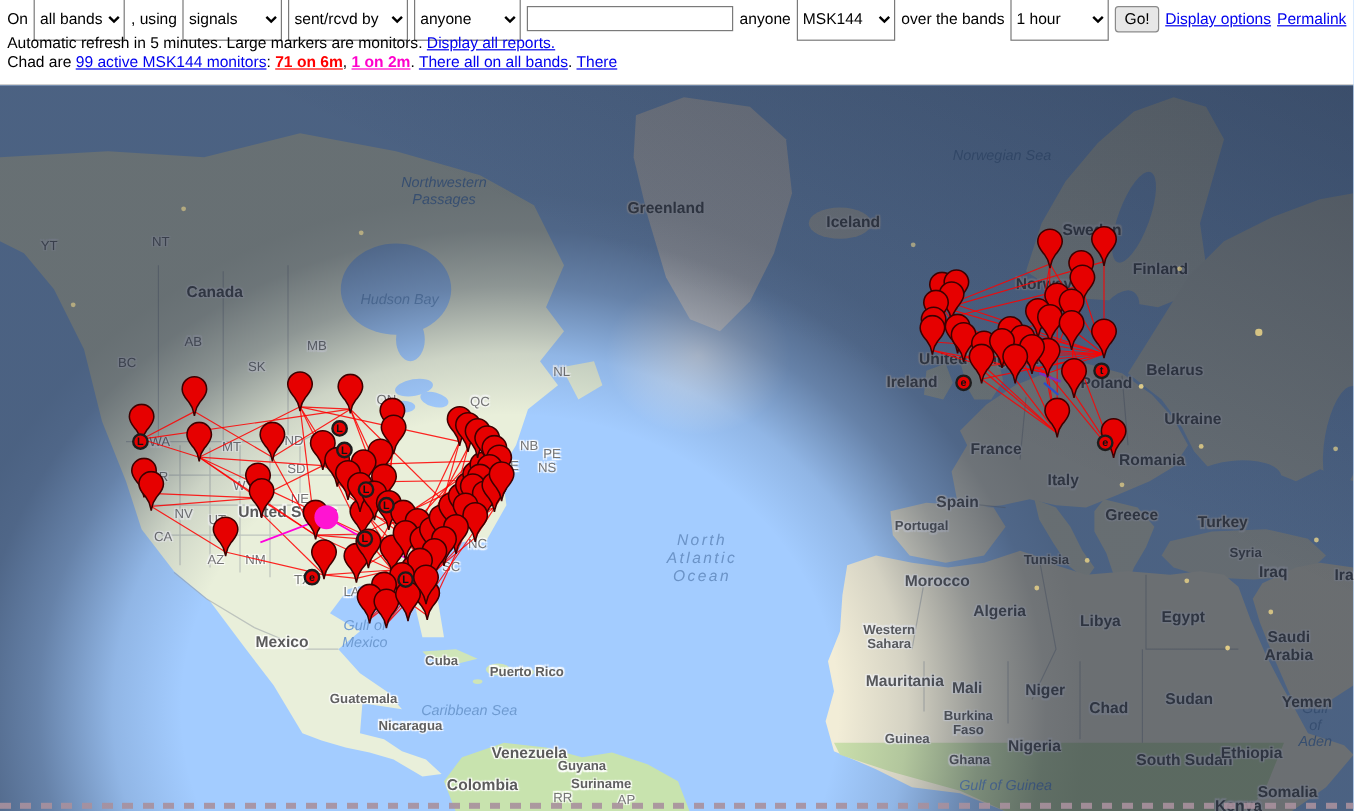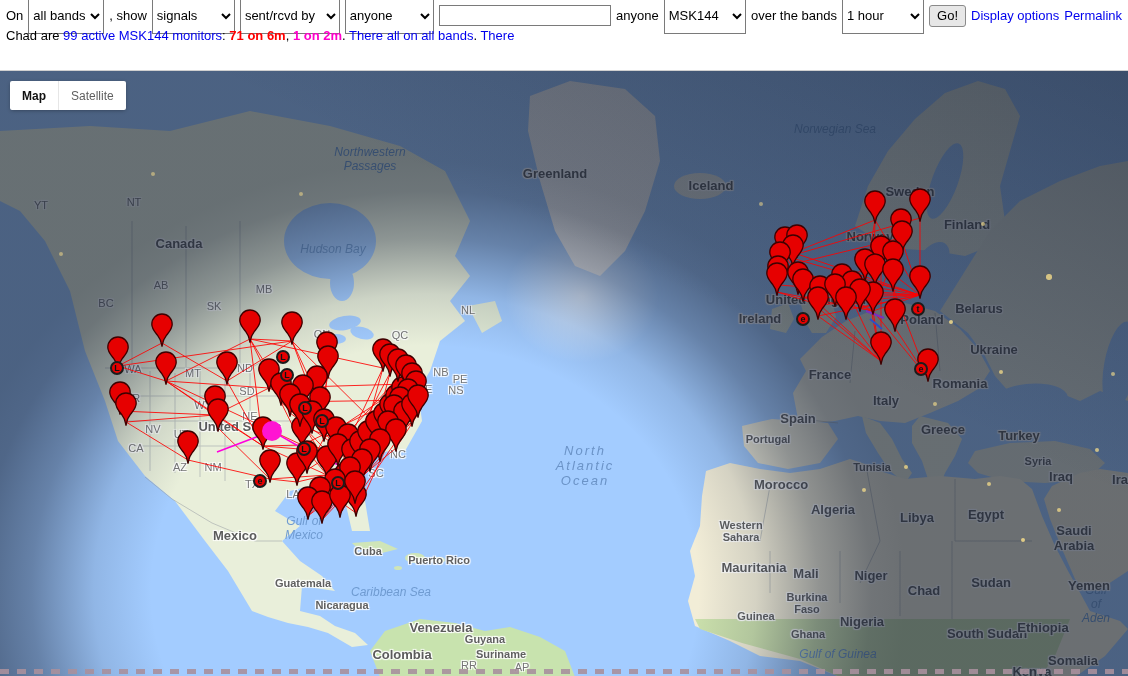--- a/index.html
+++ b/index.html
@@ -3,21 +3,21 @@
 <meta charset="utf-8">
 <style>
   * { box-sizing: border-box; }
   body { margin:0; background:#fff; font:13px "Liberation Sans", sans-serif; color:#000; width:1128px; }
   .hdr { height:70px; padding:3px 6px 0 6px; }
   .row1 { display:flex; align-items:center; gap:5px; height:25px; white-space:nowrap; }
   .row1 select { height:36px; font:13px "Liberation Sans", sans-serif; border:1px solid #7a7a7a; background:#fff; }
   .sel-band{width:85px}.sel-signals{width:93px}.sel-sent{width:112px}.sel-anyone{width:100px}.sel-mode{width:92px}.sel-time{width:92px}
   .search { width:172px; height:21px; border:1px solid #7a7a7a; padding:0 3px; font:13px "Liberation Sans",sans-serif; }
   .go { height:22px; padding:0 7px; font:13px "Liberation Sans",sans-serif; background:#e7e7e7; border:1px solid #8a8a8a; border-radius:3px; }
-  a { color:#0000EE; cursor:pointer; }
+  a { color:#0000EE; text-decoration:underline; cursor:pointer; }
   .red-link { color:#ff0000; font-weight:bold; }
   .pink-link { color:#ff00cc; font-weight:bold; }
   .row2, .row3 { height:16px; line-height:16px; white-space:nowrap; }
   
   .map { position:relative; width:1128px; height:606px; background:#A3CCFF; overflow:hidden; border-top:1px solid #d0d0d0; }
   .map svg.base { position:absolute; left:0; top:0; z-index:1; }
   .lbl { position:absolute; transform:translate(-50%,-50%); z-index:2; white-space:pre-line; text-align:center; pointer-events:none;
          text-shadow:1px 1px 1px #fff,-1px -1px 1px #fff,1px -1px 1px #fff,-1px 1px 1px #fff; }
   .lbl.country { font-size:13px; font-weight:bold; color:#5b5b5b; }
   .lbl.country-sm { font-size:11px; font-weight:bold; color:#606060; }
@@ -56,32 +56,36 @@
   .gctl .cell.on { font-weight:bold; color:#111; }
   .gctl .cell.off { color:#5f5f5f; border-left:1px solid #e6e6e6; }
 </style>
 </head>
 <body>
 
 <div class="hdr">
   <div class="row1">
     <span>On</span>
     <select class="sel-band"><option>all bands</option></select>
-    <span>, show</span>
+    <span>, using</span>
     <select class="sel-signals"><option>signals</option></select>
     <select class="sel-sent"><option>sent/rcvd by</option></select>
     <select class="sel-anyone"><option>anyone</option></select>
     <input class="search" value="" style="">
     <span>anyone</span>
     <select class="sel-mode"><option>MSK144</option></select>
     <span>over the bands</span>
     <select class="sel-time"><option>1 hour</option></select>
     <button class="go">Go!</button>
     <a>Display options</a>
     <a>Permalink</a>
+  </div>
+  <div class="row2">
+    <span>Automatic refresh in 5 minutes. Large markers are monitors.</span>
+    <a>Display all reports.</a>
   </div>
   <div class="row3">
     <span>Chad are</span>
     <a>99 active MSK144 monitors</a><span>:</span>
     <a class="red-link">71 on 6m</a><span>,</span>
     <a class="pink-link">1 on 2m</a><span>.</span>
     <a>There all on all bands</a><span>.</span>
     <a>There</a>
   </div>
 </div>
@@ -703,17 +707,13 @@
       <div class="badge" style="left: 315px; top: 343px;">L</div>
       <div class="badge" style="left: 297px; top: 371px;">L</div>
       <div class="badge" style="left: 253px; top: 403px;">e</div>
       <div class="badge" style="left: 331px; top: 405px;">L</div>
       <div class="badge" style="left: 796px; top: 241px;">e</div>
       <div class="badge" style="left: 911px; top: 231px;">t</div>
       <div class="badge" style="left: 914px; top: 291px;">e</div>
       <div class="selmark" style="left: 262px; top: 350px;"></div>
     </div>
 
-  <div class="gctl">
-    <div class="cell on">Map</div>
-    <div class="cell off">Satellite</div>
-  </div>
 </div>
 
 </body></html>

